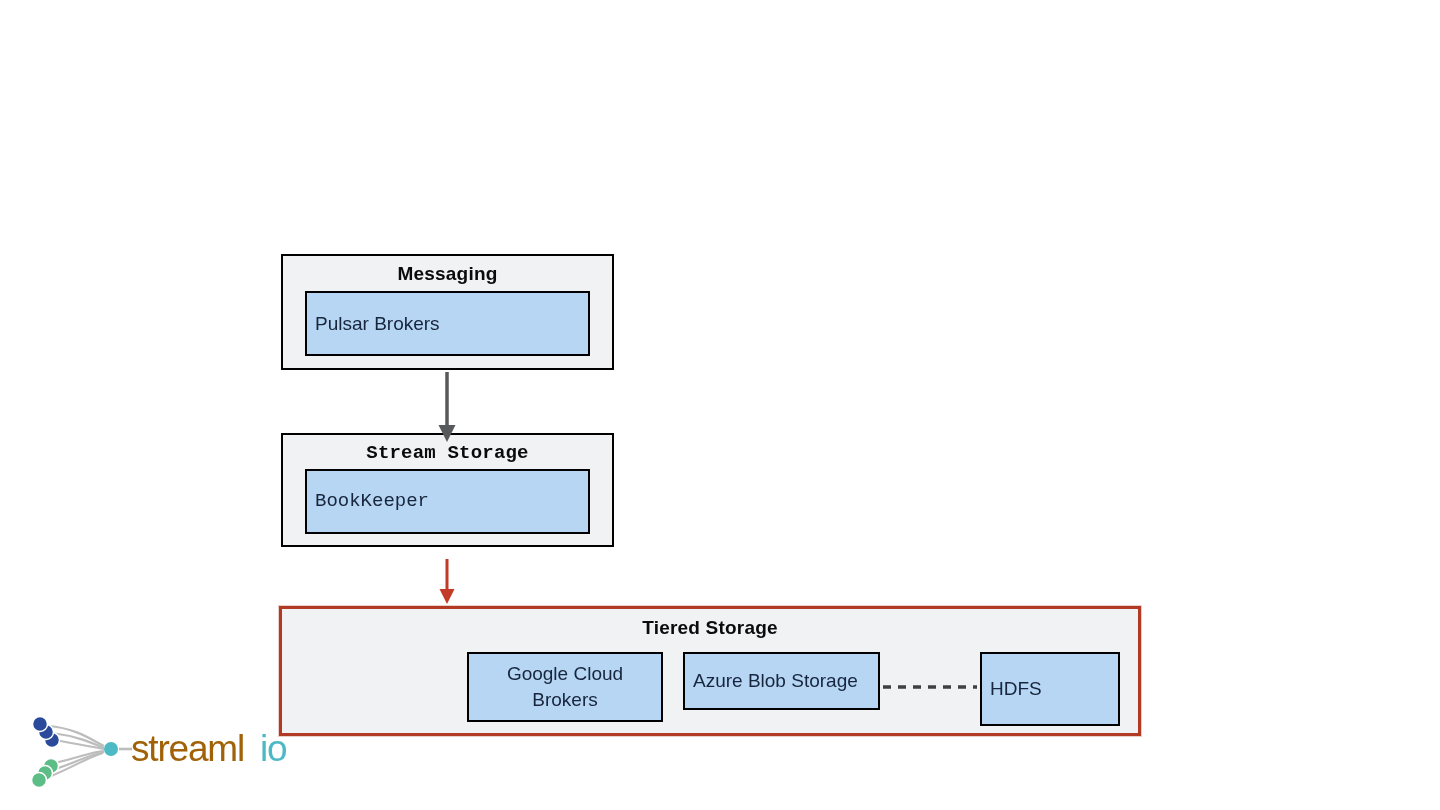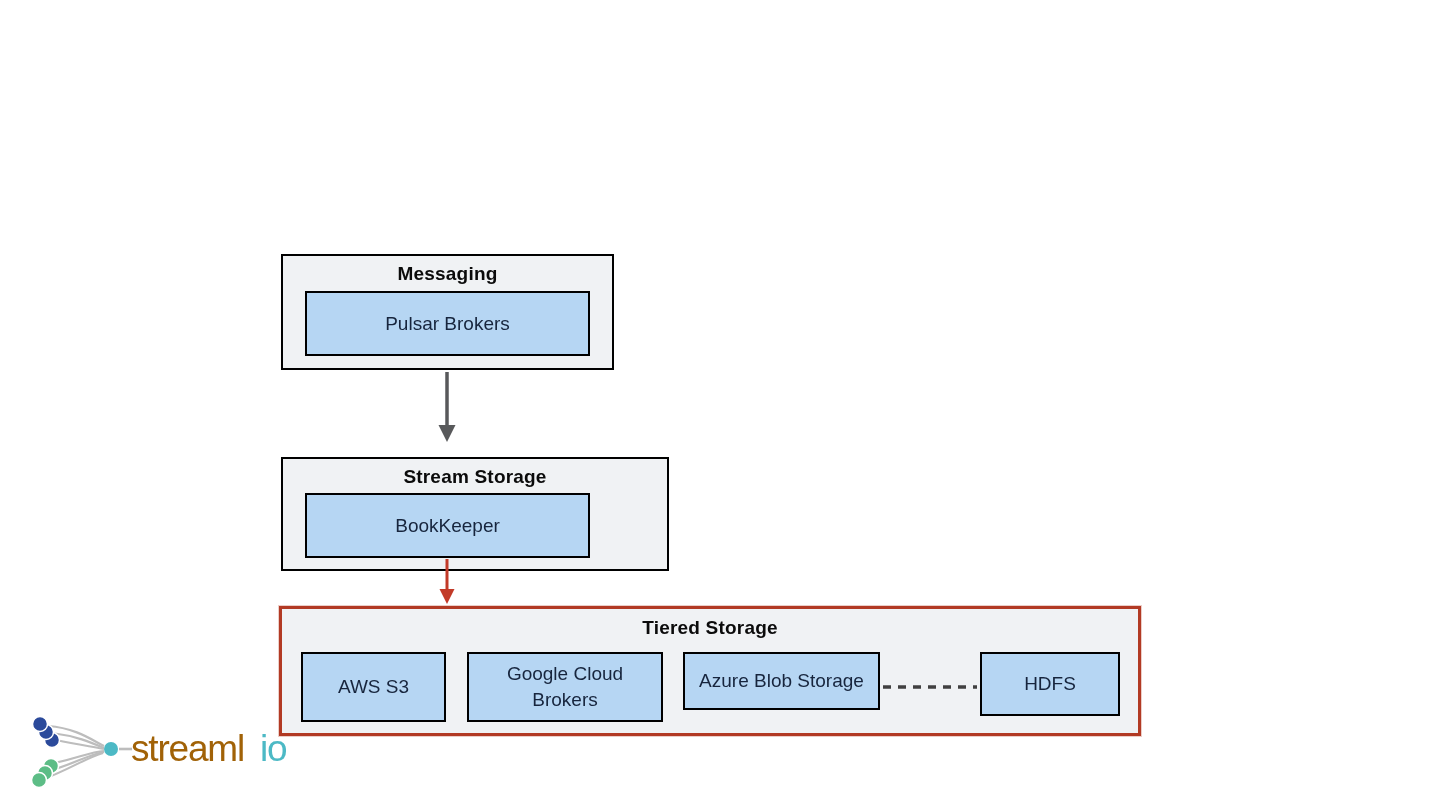--- a/index.html
+++ b/index.html
@@ -12,34 +12,34 @@
     background:#f0f2f4; border:2px solid #000000;
   }
   .group-box.highlight { border:3px solid #b23a24; box-shadow:0 0 0 1px rgba(178,58,36,0.25); }
   .group-title {
     position:absolute; left:0; right:0; top:7px; text-align:center;
     font-size:19px; font-weight:bold; color:#0b0b0b; letter-spacing:0.2px;
   }
   .node-box {
     position:absolute; box-sizing:border-box;
     background:#b6d6f3; border:2px solid #000000;
-    display:flex; align-items:center; justify-content:center;
+    display:flex; align-items:center; 
     text-align:center; font-size:19px; color:#17253d; line-height:1.35;
     padding:18px 8px;
   }
   #group-messaging { left:281px; top:254px; width:333px; height:116px; }
   #node-pulsar     { left:22px;  top:35px;  width:285px; height:65px; }
-  #group-stream    { left:281px; top:457px; width:388px; height:114px; }
+  #group-stream    { left:281px; top:433px; width:333px; height:114px;font-family:Liberation Mono, monospace; }
   #node-bookkeeper { left:22px;  top:34px;  width:285px; height:65px; }
   #group-tiered    { left:279px; top:606px; width:862px; height:130px; }
   #group-tiered .group-title { top:8px; }
   #node-aws    { left:19px;  top:43px; width:145px; height:70px; }
   #node-gcs    { left:185px; top:43px; width:196px; height:70px; }
   #node-azure  { left:401px; top:43px; width:197px; height:58px; }
-  #node-hdfs   { left:698px; top:43px; width:140px; height:64px; }
+  #node-hdfs   { left:698px; top:43px; width:140px; height:74px; }
   #connector-layer, #logo-mark {
     position:absolute; pointer-events:none;
   }
   #connector-layer { left:0; top:0; width:1440px; height:810px; }
   #logo-mark { left:18px; top:700px; width:122px; height:100px; }
   #logo-text {
     position:absolute; left:131px; top:727px; height:44px;
     font-size:37px; line-height:44px; letter-spacing:-1.2px; white-space:nowrap;
   }
   #logo-text .prefix { color:#a16207; }
@@ -59,23 +59,20 @@
 
   <div class="group-box" id="group-stream">
     <div class="group-title">Stream Storage</div>
     <div class="node-box" id="node-bookkeeper">
       <span>BookKeeper</span>
     </div>
   </div>
 
   <div class="group-box highlight" id="group-tiered">
     <div class="group-title">Tiered Storage</div>
-    <div class="node-box" id="node-aws">
-      <span>AWS S3</span>
-    </div>
     <div class="node-box" id="node-gcs">
       <span>Google Cloud Brokers</span>
     </div>
     <div class="node-box" id="node-azure">
       <span>Azure Blob Storage</span>
     </div>
     <div class="node-box" id="node-hdfs">
       <span>HDFS</span>
     </div>
   </div>

